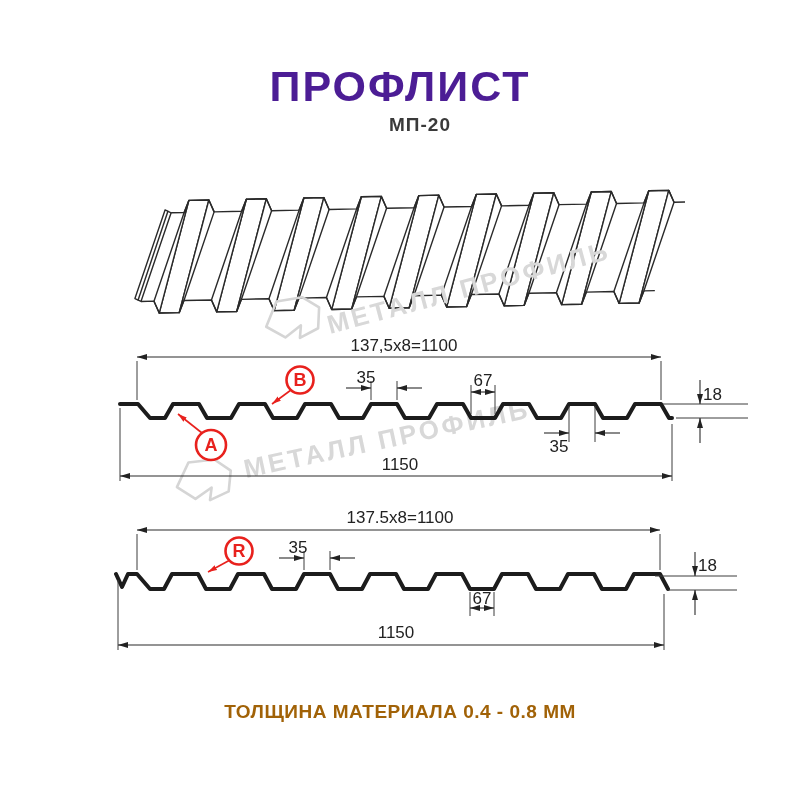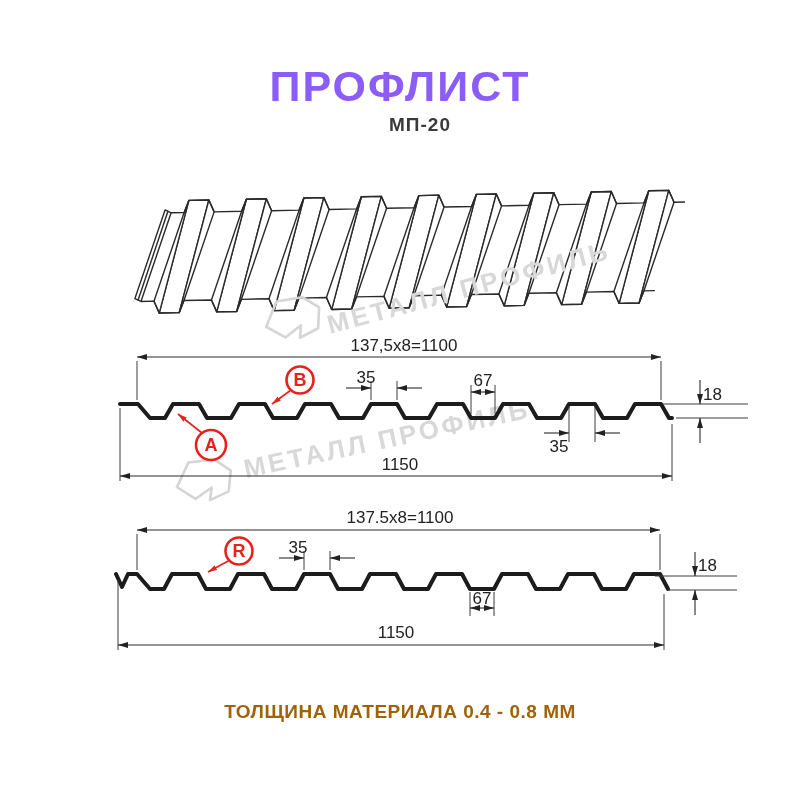--- a/index.html
+++ b/index.html
@@ -1,19 +1,19 @@
 <!DOCTYPE html>
 <html><head>
 <meta charset="utf-8">
 <style>
   html,body{margin:0;padding:0;background:#ffffff;}
   body{width:800px;height:800px;position:relative;overflow:hidden;
        font-family:"Liberation Sans",sans-serif;}
   .abs{position:absolute;left:0;right:0;text-align:center;}
-  .title{top:62px;font-size:43px;font-weight:bold;letter-spacing:2px;color:#8b5cf6;}
+  .title{top:62px;font-size:43px;font-weight:bold;letter-spacing:2px;color:#4c1d95;}
   .subtitle{top:114px;font-size:19px;font-weight:bold;letter-spacing:1px;color:#3a3a3a;margin-left:40px;}
   .footer{top:701px;font-size:19px;font-weight:bold;letter-spacing:.5px;color:#a16207;}
   svg{position:absolute;top:0;left:0;}
   svg text{font-family:"Liberation Sans",sans-serif;fill:#222222;}
   .dimtxt{font-size:17px;}
   .redtxt{font-size:18px;font-weight:bold;fill:#e8211d;}
   .dimline{stroke:#2b2b2b;stroke-width:1.1;fill:none;}
   .extline{stroke:#3c3c3c;stroke-width:1;fill:none;}
   .profile{stroke:#1c1c1c;stroke-width:4;fill:none;stroke-linejoin:round;stroke-linecap:round;}
   .sheetline{stroke:#2a2a2a;stroke-width:1.4;fill:none;stroke-linejoin:round;}

